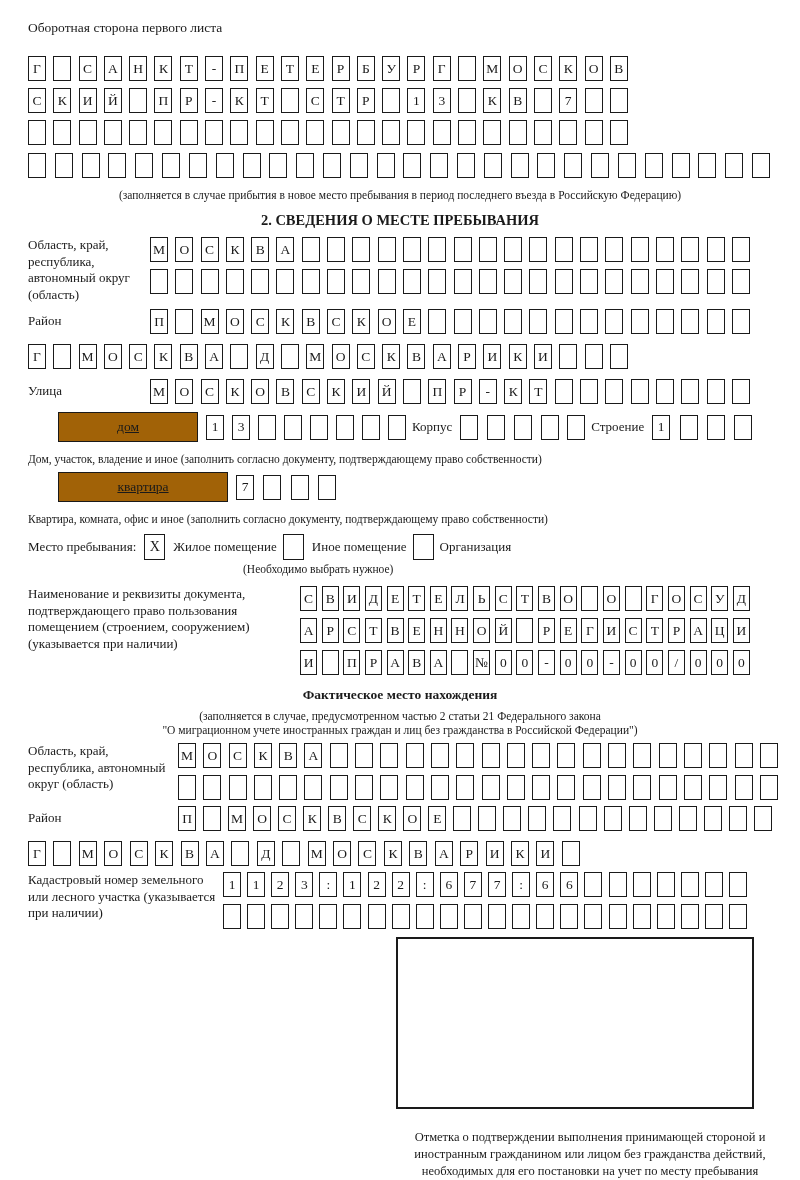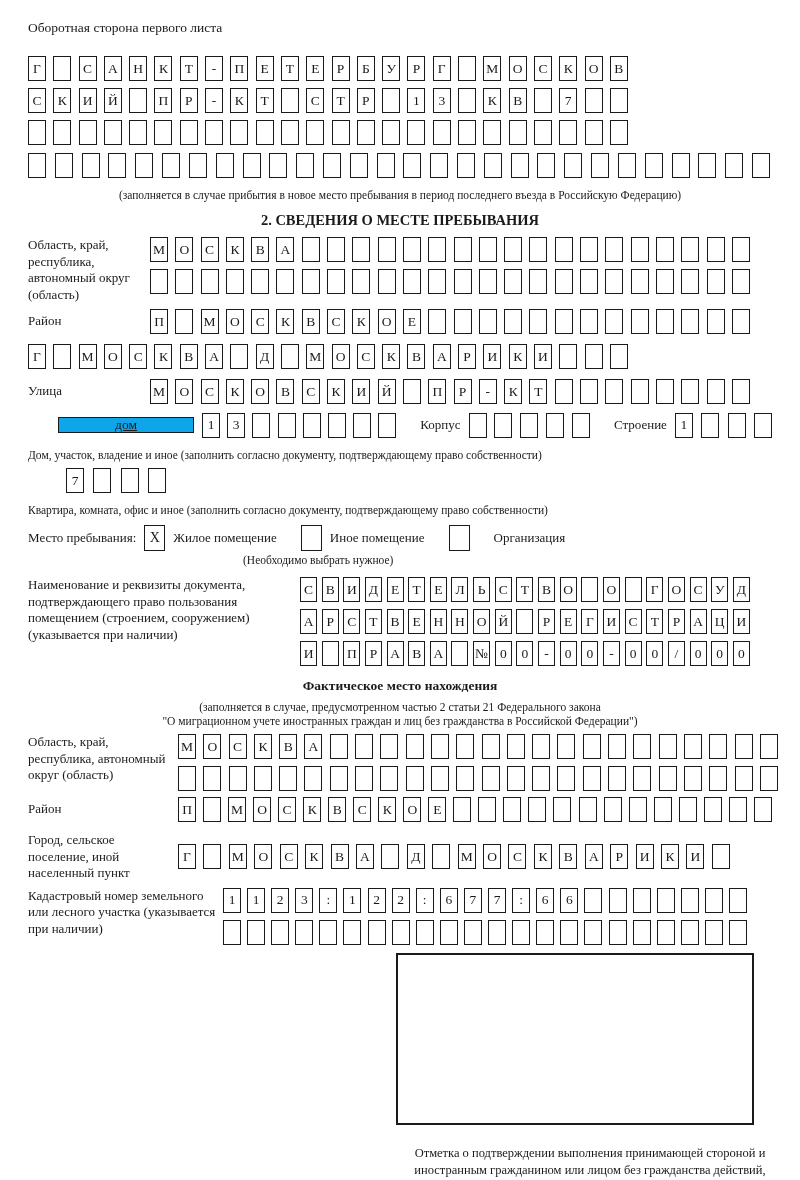--- a/index.html
+++ b/index.html
@@ -31,33 +31,33 @@
   .lblw195{width:195px;}
   .lblw272{width:272px;padding-right:8px;box-sizing:border-box;}
   .rows > .cells{margin-bottom:7px;}
   .rows > .cells:last-child{margin-bottom:0;}
 
   .note{font-size:11.5px;line-height:14px;}
   .center{text-align:center;}
   .sectitle{font-weight:bold;font-size:14.5px;text-align:center;}
   .subtitle{font-weight:bold;font-size:13.5px;text-align:center;}
 
-  .widebox{box-sizing:border-box;height:16px;border:1.6px solid #1a1a1a;display:flex;align-items:center;justify-content:center;
-           font-size:13.5px;background:#0ea5e9;text-decoration:underline;}
+  .widebox{box-sizing:border-box;height:30px;border:1.6px solid #1a1a1a;display:flex;align-items:center;justify-content:center;
+           font-size:13.5px;background:#a16207;text-decoration:underline;}
   .domw{width:140px;}
   .kvw{width:170px;}
 
   .chk{box-sizing:border-box;width:21px;height:26px;border:1.6px solid #1a1a1a;display:flex;align-items:center;justify-content:center;
        font-size:14px;background:#fff;flex:0 0 auto;}
 
   .stamp{box-sizing:border-box;margin-left:368px;width:358px;height:172px;border:2px solid #1a1a1a;background:#fff;}
   .stampcap{margin-left:356px;width:412px;text-align:center;font-size:12.5px;line-height:17px;margin-top:20px;}
 
   .mt4{margin-top:10px;} .mt6{margin-top:6px;} .mt8{margin-top:8px;} .mt10{margin-top:10px;} .mt12{margin-top:12px;}
-  .ml30{margin-left:30px;} .gap8{margin-left:8px;} .gap10{margin-left:24px;}
+  .ml30{margin-left:30px;} .gap8{margin-left:8px;} .gap10{margin-left:6px;}
   .inline-lbl{font-size:13px;line-height:26px;}
 </style>
 </head>
 <body>
 
 <div class="page">
 
   <div class="hdr">Оборотная сторона первого листа</div>
 
   <div class="fieldrow">
@@ -347,20 +347,21 @@
     <div class="cells w100 gap8">
         <span class="cell">1</span>
         <span class="cell"></span>
         <span class="cell"></span>
         <span class="cell"></span>
       </div>
   </div>
   <div class="note mt4">Дом, участок, владение и иное (заполнить согласно документу, подтверждающему право собственности)</div>
 
   <div class="fieldrow vcenter mt6 ml30">
+    <div class="widebox kvw">квартира</div>
     <div class="cells w100 gap8">
         <span class="cell">7</span>
         <span class="cell"></span>
         <span class="cell"></span>
         <span class="cell"></span>
       </div>
   </div>
   <div class="note mt4">Квартира, комната, офис и иное (заполнить согласно документу, подтверждающему право собственности)</div>
 
   <div class="fieldrow vcenter mt8">
@@ -535,21 +536,20 @@
         <span class="cell"></span>
         <span class="cell"></span>
         <span class="cell"></span>
         <span class="cell"></span>
         <span class="cell"></span>
         <span class="cell"></span>
       </div>
   </div>
 
   <div class="fieldrow vcenter mt4">
-    <div class="lbl lblw150">Город, сельское поселение, иной населенный пункт</div>
     <div class="cells w552">
         <span class="cell">Г</span>
         <span class="cell"></span>
         <span class="cell">М</span>
         <span class="cell">О</span>
         <span class="cell">С</span>
         <span class="cell">К</span>
         <span class="cell">В</span>
         <span class="cell">А</span>
         <span class="cell"></span>

